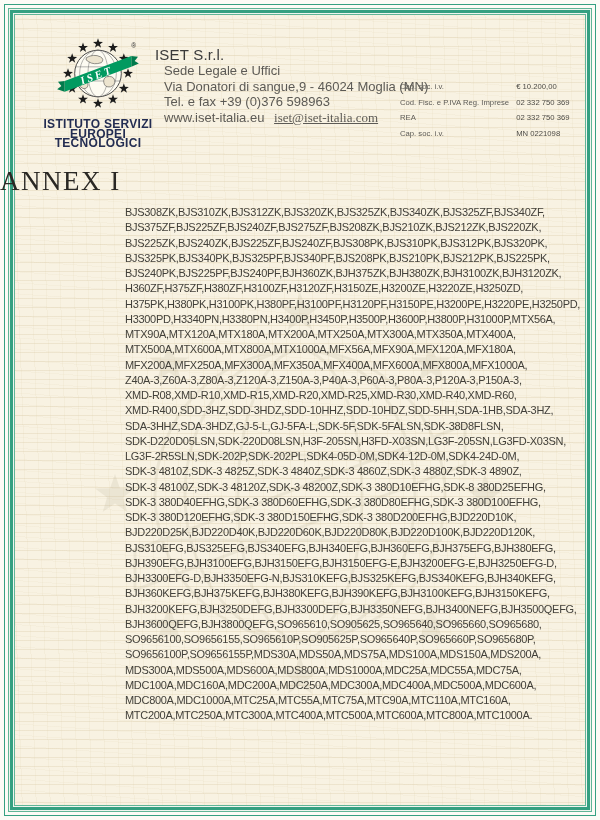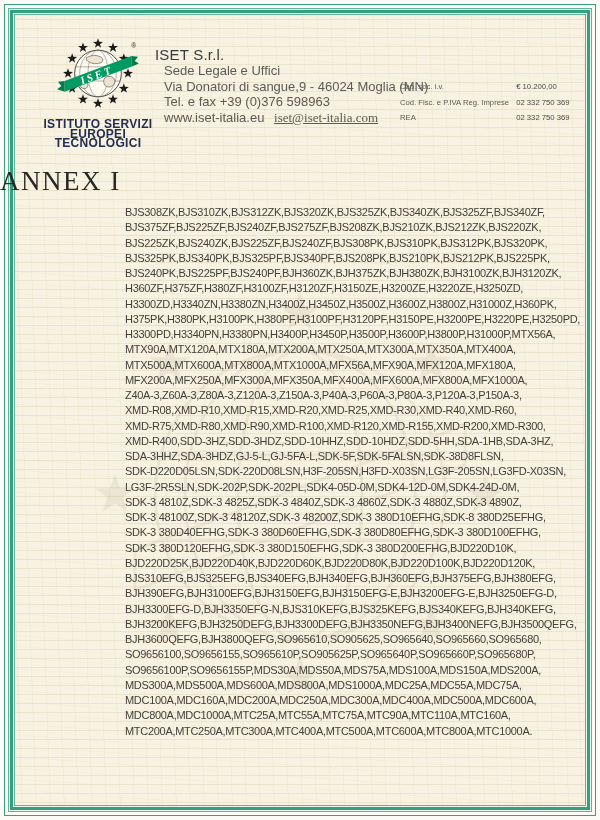--- a/index.html
+++ b/index.html
@@ -137,53 +137,56 @@
         <span class="r-value">€ 10.200,00</span>
       </div>
       <div class="r-row">
         <span class="r-label">Cod. Fisc. e P.IVA Reg. Imprese</span>
         <span class="r-value">02 332 750 369</span>
       </div>
       <div class="r-row">
         <span class="r-label">REA</span>
         <span class="r-value">02 332 750 369</span>
       </div>
+      <div class="r-row">
+        <span class="r-label">Cap. soc. i.v.</span>
+        <span class="r-value">MN 0221098</span>
+      </div>
     </div>
   </div>
 
   <h1 class="title">ANNEX I</h1>
 
   <div class="body-text">
       <div class="code-line">BJS308ZK,BJS310ZK,BJS312ZK,BJS320ZK,BJS325ZK,BJS340ZK,BJS325ZF,BJS340ZF,</div>
       <div class="code-line">BJS375ZF,BJS225ZF,BJS240ZF,BJS275ZF,BJS208ZK,BJS210ZK,BJS212ZK,BJS220ZK,</div>
       <div class="code-line">BJS225ZK,BJS240ZK,BJS225ZF,BJS240ZF,BJS308PK,BJS310PK,BJS312PK,BJS320PK,</div>
       <div class="code-line">BJS325PK,BJS340PK,BJS325PF,BJS340PF,BJS208PK,BJS210PK,BJS212PK,BJS225PK,</div>
       <div class="code-line">BJS240PK,BJS225PF,BJS240PF,BJH360ZK,BJH375ZK,BJH380ZK,BJH3100ZK,BJH3120ZK,</div>
       <div class="code-line">H360ZF,H375ZF,H380ZF,H3100ZF,H3120ZF,H3150ZE,H3200ZE,H3220ZE,H3250ZD,</div>
-      <div class="code-line">H3300ZD,H3340ZN,H3380ZN,H3400Z,H3450Z,H3500Z,H3600Z,H3800Z,H31000Z,H360PK,</div>
       <div class="code-line">H375PK,H380PK,H3100PK,H380PF,H3100PF,H3120PF,H3150PE,H3200PE,H3220PE,H3250PD,</div>
       <div class="code-line">H3300PD,H3340PN,H3380PN,H3400P,H3450P,H3500P,H3600P,H3800P,H31000P,MTX56A,</div>
       <div class="code-line">MTX90A,MTX120A,MTX180A,MTX200A,MTX250A,MTX300A,MTX350A,MTX400A,</div>
       <div class="code-line">MTX500A,MTX600A,MTX800A,MTX1000A,MFX56A,MFX90A,MFX120A,MFX180A,</div>
       <div class="code-line">MFX200A,MFX250A,MFX300A,MFX350A,MFX400A,MFX600A,MFX800A,MFX1000A,</div>
       <div class="code-line">Z40A-3,Z60A-3,Z80A-3,Z120A-3,Z150A-3,P40A-3,P60A-3,P80A-3,P120A-3,P150A-3,</div>
       <div class="code-line">XMD-R08,XMD-R10,XMD-R15,XMD-R20,XMD-R25,XMD-R30,XMD-R40,XMD-R60,</div>
-      <div class="code-line">XMD-R75,XMD-R80,XMD-R90,XMD-R100,XMD-R120,XMD-R155,XMD-R200,XMD-R300,</div>
       <div class="code-line">XMD-R400,SDD-3HZ,SDD-3HDZ,SDD-10HHZ,SDD-10HDZ,SDD-5HH,SDA-1HB,SDA-3HZ,</div>
       <div class="code-line">SDA-3HHZ,SDA-3HDZ,GJ-5-L,GJ-5FA-L,SDK-5F,SDK-5FALSN,SDK-38D8FLSN,</div>
       <div class="code-line">SDK-D220D05LSN,SDK-220D08LSN,H3F-205SN,H3FD-X03SN,LG3F-205SN,LG3FD-X03SN,</div>
       <div class="code-line">LG3F-2R5SLN,SDK-202P,SDK-202PL,SDK4-05D-0M,SDK4-12D-0M,SDK4-24D-0M,</div>
       <div class="code-line">SDK-3 4810Z,SDK-3 4825Z,SDK-3 4840Z,SDK-3 4860Z,SDK-3 4880Z,SDK-3 4890Z,</div>
       <div class="code-line">SDK-3 48100Z,SDK-3 48120Z,SDK-3 48200Z,SDK-3 380D10EFHG,SDK-8 380D25EFHG,</div>
       <div class="code-line">SDK-3 380D40EFHG,SDK-3 380D60EFHG,SDK-3 380D80EFHG,SDK-3 380D100EFHG,</div>
       <div class="code-line">SDK-3 380D120EFHG,SDK-3 380D150EFHG,SDK-3 380D200EFHG,BJD220D10K,</div>
       <div class="code-line">BJD220D25K,BJD220D40K,BJD220D60K,BJD220D80K,BJD220D100K,BJD220D120K,</div>
       <div class="code-line">BJS310EFG,BJS325EFG,BJS340EFG,BJH340EFG,BJH360EFG,BJH375EFG,BJH380EFG,</div>
       <div class="code-line">BJH390EFG,BJH3100EFG,BJH3150EFG,BJH3150EFG-E,BJH3200EFG-E,BJH3250EFG-D,</div>
       <div class="code-line">BJH3300EFG-D,BJH3350EFG-N,BJS310KEFG,BJS325KEFG,BJS340KEFG,BJH340KEFG,</div>
+      <div class="code-line">BJH360KEFG,BJH375KEFG,BJH380KEFG,BJH390KEFG,BJH3100KEFG,BJH3150KEFG,</div>
       <div class="code-line">BJH3200KEFG,BJH3250DEFG,BJH3300DEFG,BJH3350NEFG,BJH3400NEFG,BJH3500QEFG,</div>
       <div class="code-line">BJH3600QEFG,BJH3800QEFG,SO965610,SO905625,SO965640,SO965660,SO965680,</div>
       <div class="code-line">SO9656100,SO9656155,SO965610P,SO905625P,SO965640P,SO965660P,SO965680P,</div>
       <div class="code-line">SO9656100P,SO9656155P,MDS30A,MDS50A,MDS75A,MDS100A,MDS150A,MDS200A,</div>
       <div class="code-line">MDS300A,MDS500A,MDS600A,MDS800A,MDS1000A,MDC25A,MDC55A,MDC75A,</div>
       <div class="code-line">MDC100A,MDC160A,MDC200A,MDC250A,MDC300A,MDC400A,MDC500A,MDC600A,</div>
       <div class="code-line">MDC800A,MDC1000A,MTC25A,MTC55A,MTC75A,MTC90A,MTC110A,MTC160A,</div>
       <div class="code-line">MTC200A,MTC250A,MTC300A,MTC400A,MTC500A,MTC600A,MTC800A,MTC1000A.</div>
     </div>
 </div>

